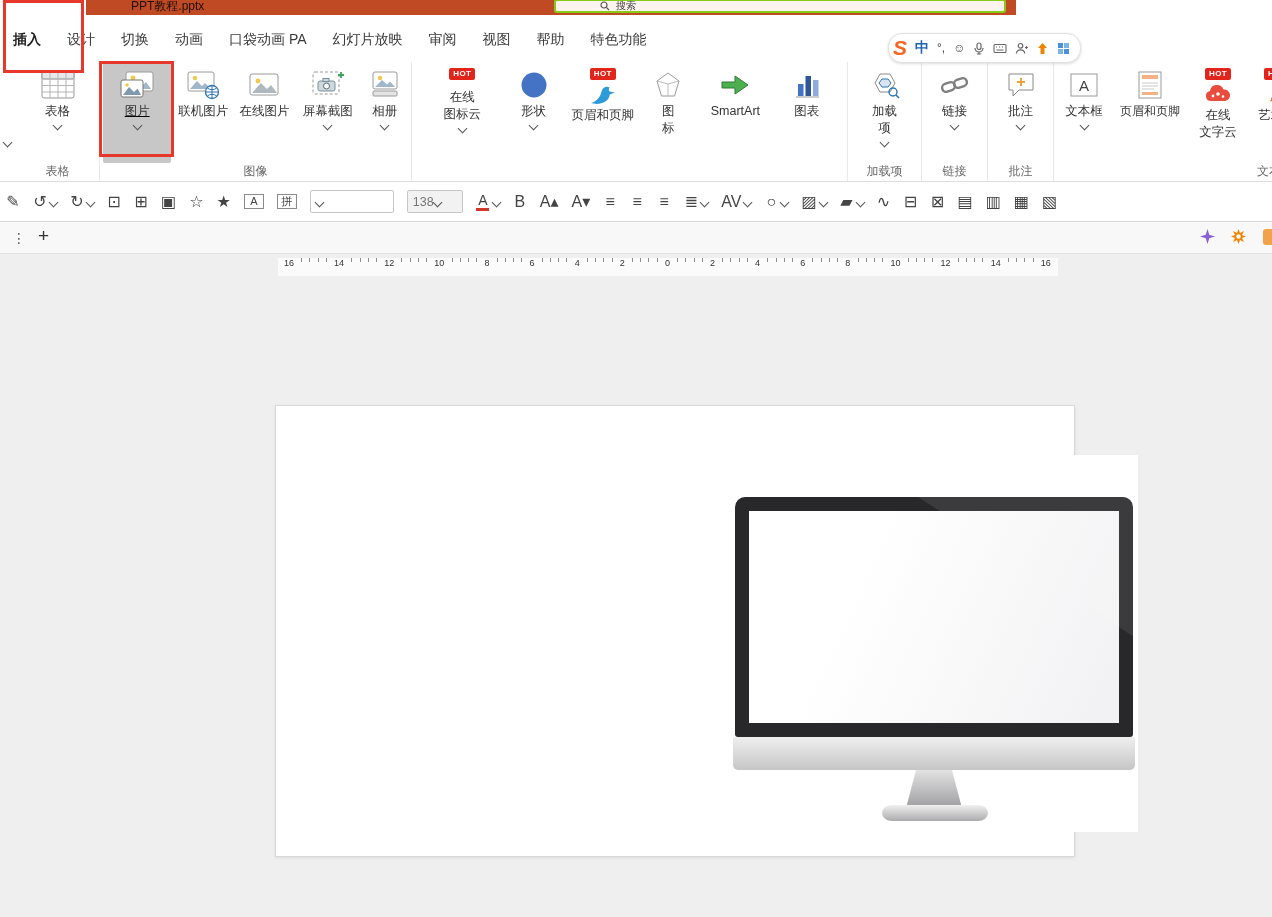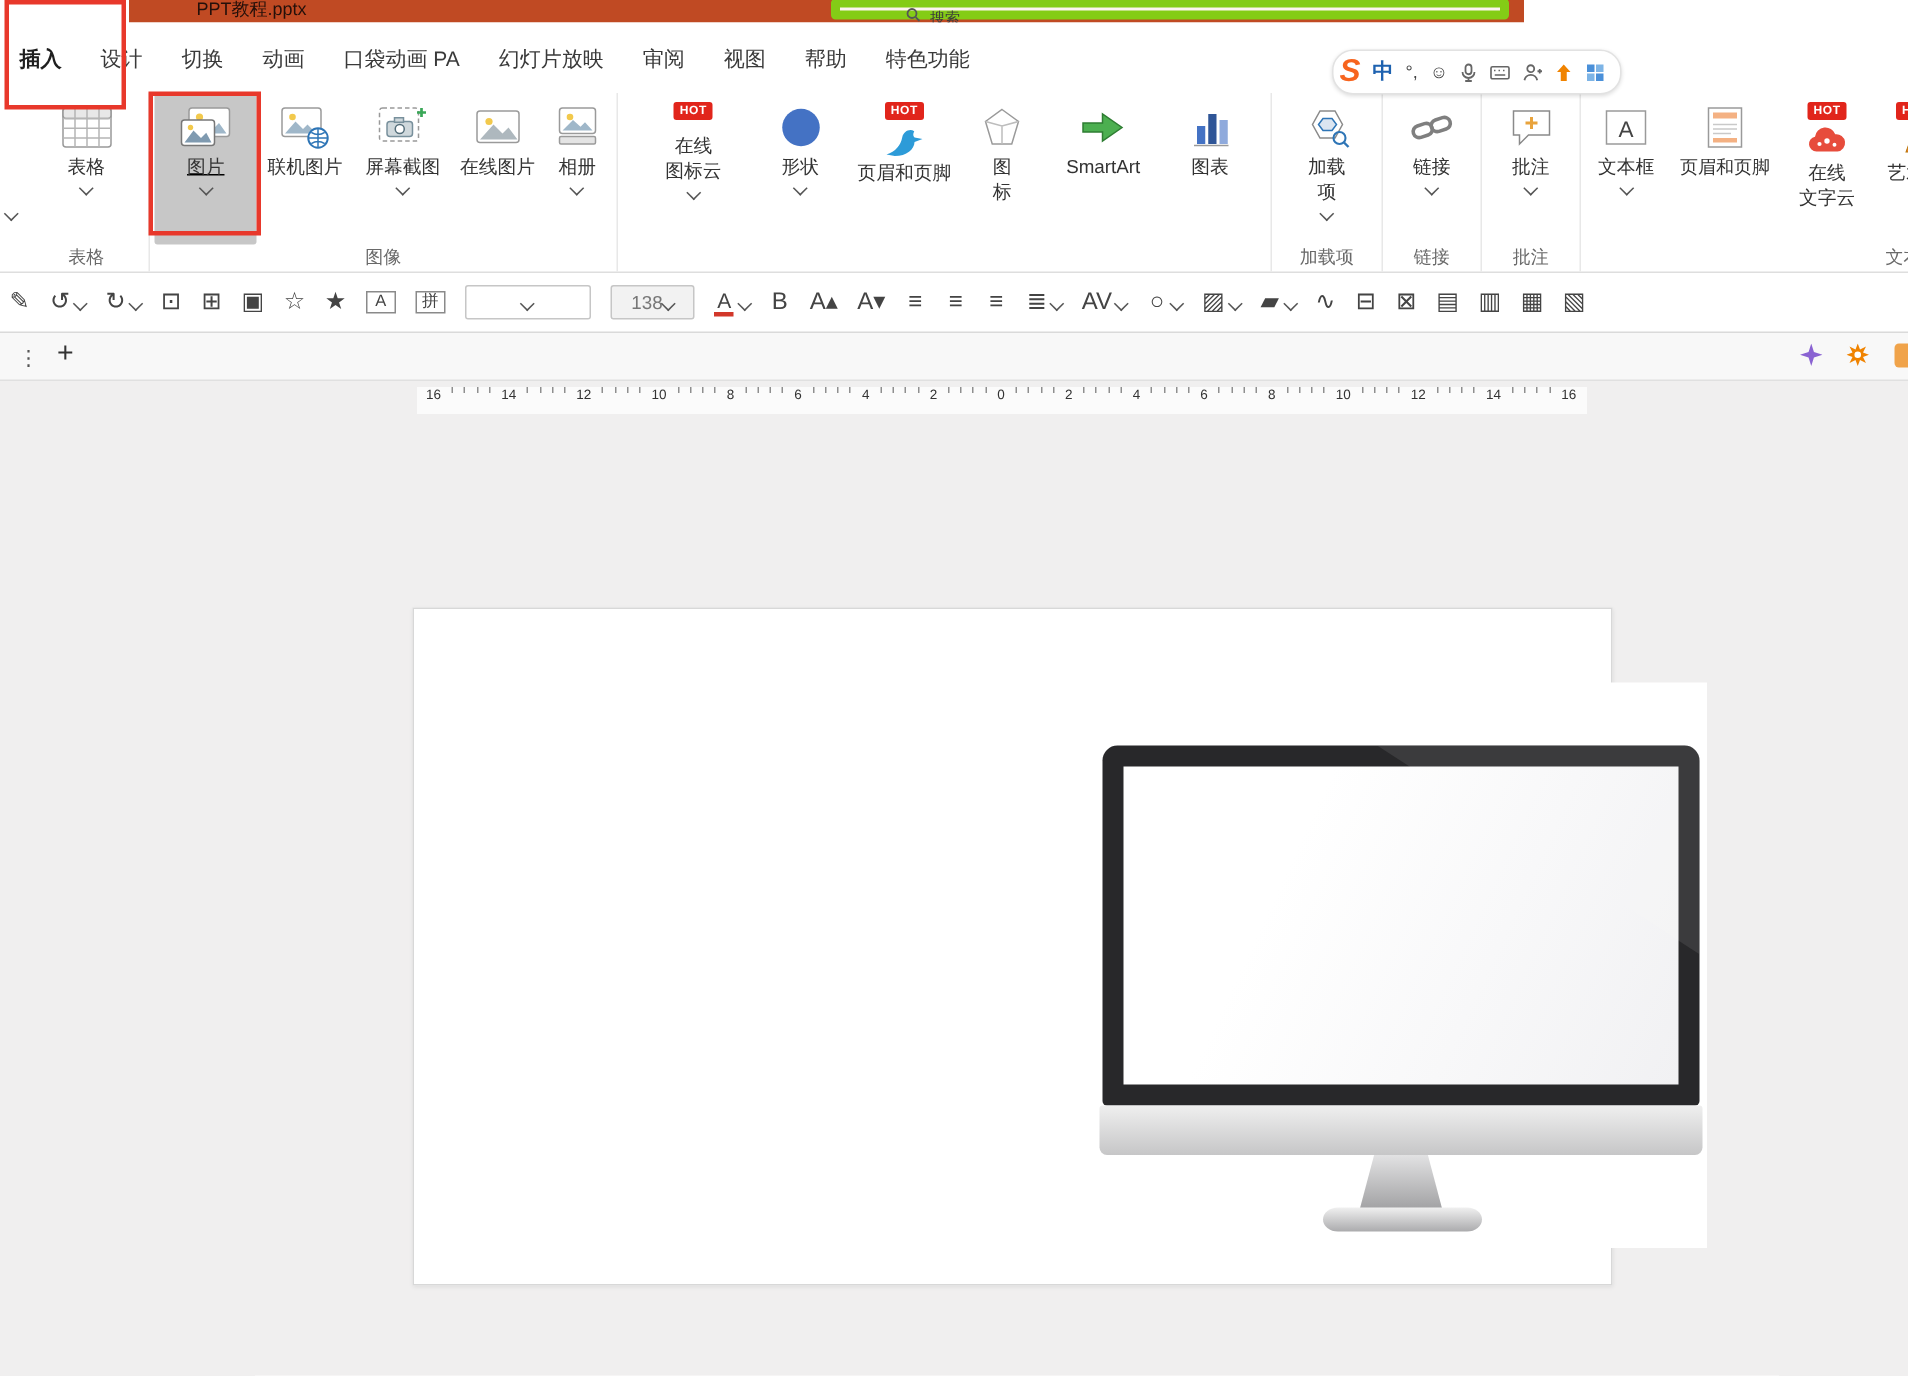--- a/index.html
+++ b/index.html
@@ -5,21 +5,21 @@
   html,body{margin:0;padding:0;}
   body{width:1272px;height:917px;position:relative;overflow:hidden;background:#fff;
        font-family:"Liberation Sans","DejaVu Sans",sans-serif;-webkit-font-smoothing:antialiased;}
   #app{position:absolute;inset:0;}
 
   
   .header{position:absolute;left:0;top:0;width:1272px;height:254px;background:#fff;}
   .titlebar{position:absolute;left:86px;top:0;width:930px;height:15px;background:var(--titlebar_bg);}
   .filename{position:absolute;left:45px;top:-2px;font-size:12px;color:#24100a;white-space:nowrap;}
   .searchbox{position:absolute;left:468px;top:-1px;width:452px;height:14px;background:#fdf4ef;
-             border:6px solid #84cc16;border-radius:3px;display:flex;align-items:flex-start;
+             border:2px solid #84cc16;border-radius:3px;display:flex;align-items:center;
              gap:6px;padding-left:44px;box-sizing:border-box;font-size:10px;color:#3c3c3c;}
 
   
   .tabrow{position:absolute;left:0;top:15px;width:1272px;height:47px;background:#fff;display:flex;align-items:center;}
   .tab{padding:0 13px;font-size:14px;color:#3a3a3a;line-height:46px;cursor:pointer;white-space:nowrap;}
   .tab.active{font-weight:700;color:#1f1f1f;}
 
   
   .ime{position:absolute;left:888px;top:33px;height:28px;display:flex;align-items:center;gap:8px;
        background:#fff;border:1px solid #e2e2e2;border-radius:14px;padding:0 10px 0 4px;
@@ -52,21 +52,21 @@
   
   .fmtbar{position:absolute;left:0;top:182px;width:1272px;height:40px;background:#fff;
           border-bottom:1px solid #dadada;display:flex;align-items:center;gap:13px;
           padding:0 6px;box-sizing:border-box;}
   .tbi{display:inline-flex;align-items:center;gap:3px;color:#444;font-size:16px;cursor:pointer;line-height:1;}
   .tbi .glyph{min-width:14px;text-align:center;}
   .tbi .glyph.boxed{border:1px solid #8a8a8a;font-size:11px;line-height:13px;padding:0 2px;}
   .tbi .col{display:inline-flex;flex-direction:column;align-items:center;gap:1px;}
   .tbi .ubar{width:13px;height:3px;background:#d2372a;}
   .combo{height:23px;border:1px solid #c6c6c6;background:#fff;display:flex;align-items:center;
-         justify-content:center;padding:0 5px;font-size:12.5px;color:#666;box-sizing:border-box;
+         justify-content:flex-start;padding:0 5px;font-size:12.5px;color:#666;box-sizing:border-box;
          border-radius:2px;cursor:pointer;}
   .combo.size{background:#f2f2f2;color:#777;}
   .fgroup{display:flex;align-items:center;gap:13px;}
 
   
   .panelbar{position:absolute;left:0;top:222px;width:1272px;height:32px;background:#f8f8f8;
             border-bottom:1px solid #e0e0e0;box-sizing:border-box;}
   .pmore{position:absolute;left:12px;top:8px;font-size:14px;color:#555;cursor:pointer;}
   .padd{position:absolute;left:38px;top:3px;font-size:19px;color:#333;cursor:pointer;}
   .picon{position:absolute;top:7px;width:17px;height:17px;cursor:pointer;}
@@ -221,42 +221,42 @@
           <svg width="34" height="30" viewBox="0 0 34 30">
             <rect x="2" y="2" width="26" height="19" rx="2" fill="#fff" stroke="#9a9a9a"></rect>
             <circle cx="9" cy="8" r="2.2" fill="#f2c94c"></circle>
             <path d="M4 19 L11 11 L16 16 L19 13 L25 19 Z" fill="#9fb7c9"></path>
             <circle cx="26" cy="22" r="6.5" fill="#fff" stroke="#2e75b6" stroke-width="1.3"></circle>
             <path d="M19.5 22 h13 M26 15.5 v13 M21.5 18.2 a8 8 0 0 0 9 0 M21.5 25.8 a8 8 0 0 1 9 0" stroke="#2e75b6" fill="none"></path>
           </svg>
           </span>
         <span class="rlbl">联机图片</span>
       </div>
+      <div class="rbtn" style="width:58px">
+        <span class="ricon">
+          <svg width="32" height="28" viewBox="0 0 32 28">
+            <rect x="2" y="3" width="28" height="21" rx="2" fill="#fff" stroke="#9a9a9a"></rect>
+            <circle cx="10" cy="10" r="2.4" fill="#f2c94c"></circle>
+            <path d="M4 22 L13 12 L19 18 L23 14 L29 22 Z" fill="#aeb8be"></path>
+          </svg>
+          </span>
+        <span class="rlbl">在线图片</span>
+      </div>
       <div class="rbtn" style="width:66px">
         <span class="ricon">
           <svg width="34" height="30" viewBox="0 0 34 30">
             <rect x="2" y="2" width="26" height="22" rx="2" fill="#fff" stroke="#999" stroke-dasharray="3 2"></rect>
             <rect x="7" y="11" width="17" height="10" rx="2" fill="#cfd8dc" stroke="#78909c"></rect>
             <rect x="12" y="8.5" width="6" height="3" fill="#cfd8dc" stroke="#78909c"></rect>
             <circle cx="15.5" cy="16" r="3" fill="#fff" stroke="#546e7a"></circle>
             <path d="M27 5 h6 M30 2 v6" stroke="#3aa757" stroke-width="1.8"></path>
           </svg>
           </span>
         <span class="rlbl">屏幕截图</span>
         <span class="chev"></span>
-      </div>
-      <div class="rbtn" style="width:58px">
-        <span class="ricon">
-          <svg width="32" height="28" viewBox="0 0 32 28">
-            <rect x="2" y="3" width="28" height="21" rx="2" fill="#fff" stroke="#9a9a9a"></rect>
-            <circle cx="10" cy="10" r="2.4" fill="#f2c94c"></circle>
-            <path d="M4 22 L13 12 L19 18 L23 14 L29 22 Z" fill="#aeb8be"></path>
-          </svg>
-          </span>
-        <span class="rlbl">在线图片</span>
       </div>
       <div class="rbtn" style="width:46px">
         <span class="ricon">
           <svg width="32" height="30" viewBox="0 0 32 30">
             <rect x="4" y="2" width="24" height="17" rx="2" fill="#fff" stroke="#9a9a9a"></rect>
             <circle cx="11" cy="8" r="2.2" fill="#f2c94c"></circle>
             <path d="M6 17 L13 10 L18 14.5 L21 11.5 L26 17 Z" fill="#9fb7c9"></path>
             <rect x="4" y="21" width="24" height="5" rx="1" fill="#e4e4e4" stroke="#9a9a9a"></rect>
           </svg>
           </span>

